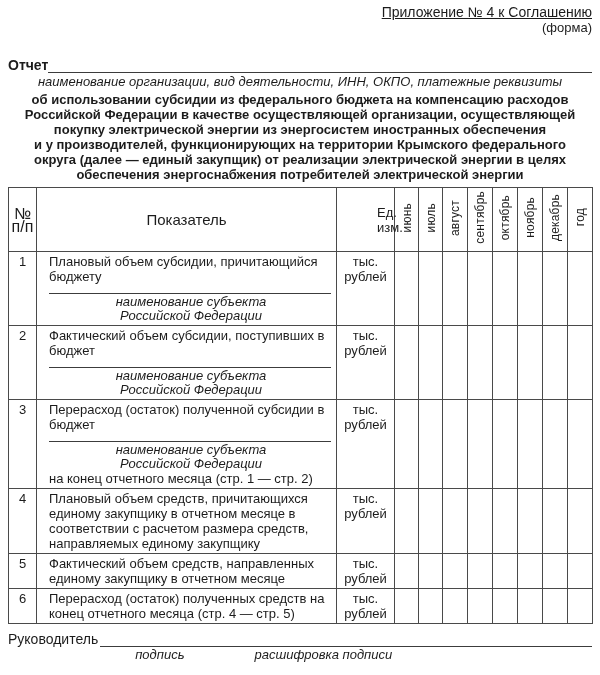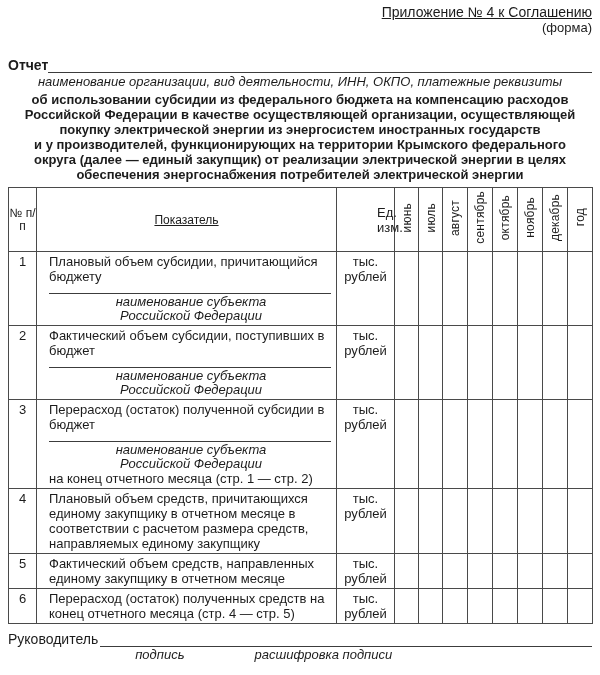--- a/index.html
+++ b/index.html
@@ -50,22 +50,22 @@
     border-collapse: collapse;
     table-layout: fixed;
     width: 584px;
   }
   table.main th, table.main td {
     border: 1px solid #4a4a4a;
     vertical-align: top;
     font-weight: normal;
   }
   table.main thead th { vertical-align: middle; text-align: center; }
-  th.h-num  { font-weight: bold; font-size: 12px; line-height: 13px; }
-  th.h-ind  { font-weight: bold; font-size: 12px; text-decoration: underline; }
+  th.h-num  { font-weight: bold; font-size: 16px; line-height: 13px; }
+  th.h-ind  { font-weight: bold; font-size: 15px; }
   th.h-unit { font-weight: bold; font-size: 13px; line-height: 15px; padding-left: 40px; }
   th.h-month { height: 64px; }
   .vtext {
     writing-mode: vertical-rl;
     transform: rotate(180deg);
     font-size: 12px;
     letter-spacing: 0.2px;
     display: inline-block;
     max-height: 62px;
     white-space: nowrap;
@@ -128,21 +128,21 @@
 
 <div class="report-line">
   <span class="report-label">Отчет</span>
   <div class="fill-line"></div>
 </div>
 <div class="requisites">наименование организации, вид деятельности, ИНН, ОКПО, платежные реквизиты</div>
 
 <div class="report-title">
   <div>об использовании субсидии из федерального бюджета на компенсацию расходов</div>
   <div>Российской Федерации в качестве осуществляющей организации, осуществляющей</div>
-  <div>покупку электрической энергии из энергосистем иностранных государств</div>
+  <div>покупку электрической энергии из энергосистем иностранных обеспечения</div>
   <div>и у производителей, функционирующих на территории Крымского федерального</div>
   <div>округа (далее — единый закупщик) от реализации электрической энергии в целях</div>
   <div>обеспечения энергоснабжения потребителей электрической энергии</div>
 </div>
 
 <table class="main">
   <colgroup>
     <col style="width:28px">
       <col style="width:300px">
       <col style="width:58px">

